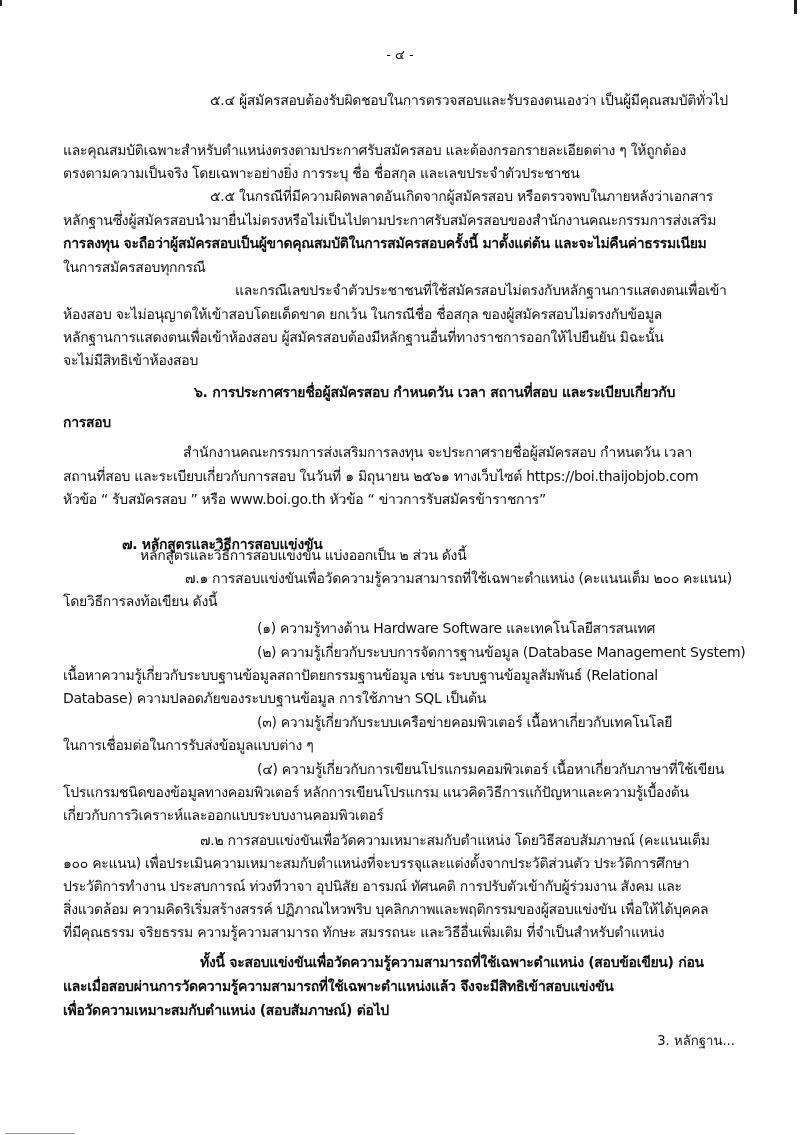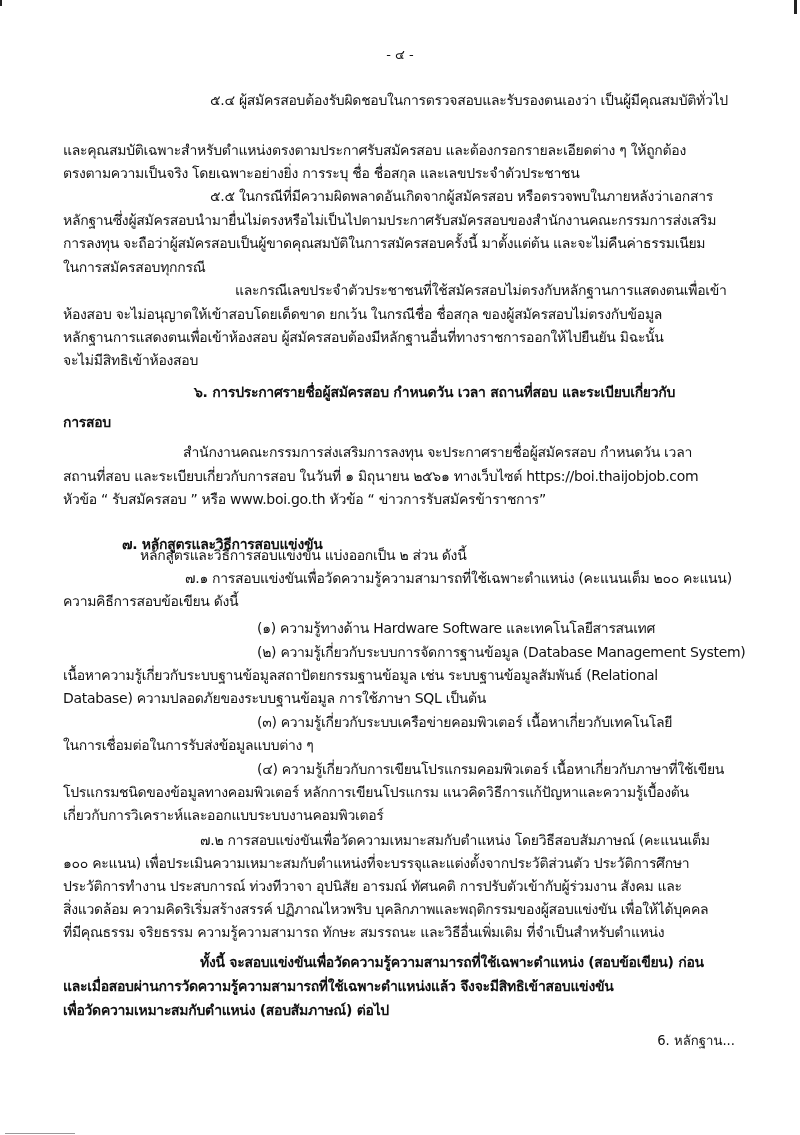--- a/index.html
+++ b/index.html
@@ -21,49 +21,49 @@
   <div class="scan-mark" style="left:0; top:0; width:2px; height:6px;"></div>
 
   <div class="pagenum">- ๔ -</div>
 
   <div id="body-lines">
       <div class="ln" style="left: 210px; top: 90px;">๕.๔ ผู้สมัครสอบต้องรับผิดชอบในการตรวจสอบและรับรองตนเองว่า เป็นผู้มีคุณสมบัติทั่วไป</div>
       <div class="ln" style="left: 63px; top: 140px;">และคุณสมบัติเฉพาะสำหรับตำแหน่งตรงตามประกาศรับสมัครสอบ และต้องกรอกรายละเอียดต่าง ๆ ให้ถูกต้อง</div>
       <div class="ln" style="left: 63px; top: 163px;">ตรงตามความเป็นจริง โดยเฉพาะอย่างยิ่ง การระบุ ชื่อ ชื่อสกุล และเลขประจำตัวประชาชน</div>
       <div class="ln" style="left: 210px; top: 186px;">๕.๕ ในกรณีที่มีความผิดพลาดอันเกิดจากผู้สมัครสอบ หรือตรวจพบในภายหลังว่าเอกสาร</div>
       <div class="ln" style="left: 63px; top: 210px;">หลักฐานซึ่งผู้สมัครสอบนำมายื่นไม่ตรงหรือไม่เป็นไปตามประกาศรับสมัครสอบของสำนักงานคณะกรรมการส่งเสริม</div>
-      <div class="ln" style="left: 63px; top: 233px;">การลงทุน จะถือว่าผู้สมัครสอบเป็นผู้ขาดคุณสมบัติในการสมัครสอบครั้งนี้ มาตั้งแต่ต้น และจะไม่คืนค่าธรรมเนียม</div>
+      <div class="ln" style="left: 63px; top: 233px; font-weight: bold;">การลงทุน จะถือว่าผู้สมัครสอบเป็นผู้ขาดคุณสมบัติในการสมัครสอบครั้งนี้ มาตั้งแต่ต้น และจะไม่คืนค่าธรรมเนียม</div>
       <div class="ln" style="left: 63px; top: 257px;">ในการสมัครสอบทุกกรณี</div>
       <div class="ln" style="left: 235px; top: 280px;">และกรณีเลขประจำตัวประชาชนที่ใช้สมัครสอบไม่ตรงกับหลักฐานการแสดงตนเพื่อเข้า</div>
       <div class="ln" style="left: 63px; top: 304px;">ห้องสอบ จะไม่อนุญาตให้เข้าสอบโดยเด็ดขาด ยกเว้น ในกรณีชื่อ ชื่อสกุล ของผู้สมัครสอบไม่ตรงกับข้อมูล</div>
       <div class="ln" style="left: 63px; top: 327px;">หลักฐานการแสดงตนเพื่อเข้าห้องสอบ ผู้สมัครสอบต้องมีหลักฐานอื่นที่ทางราชการออกให้ไปยืนยัน มิฉะนั้น</div>
       <div class="ln" style="left: 63px; top: 350px;">จะไม่มีสิทธิเข้าห้องสอบ</div>
       <div class="ln bold" style="left: 194px; top: 382px;">๖. การประกาศรายชื่อผู้สมัครสอบ กำหนดวัน เวลา สถานที่สอบ และระเบียบเกี่ยวกับ</div>
       <div class="ln bold" style="left: 63px; top: 412px; text-align: right;">การสอบ</div>
       <div class="ln" style="left: 183px; top: 442px;">สำนักงานคณะกรรมการส่งเสริมการลงทุน จะประกาศรายชื่อผู้สมัครสอบ กำหนดวัน เวลา</div>
       <div class="ln" style="left: 63px; top: 466px;">สถานที่สอบ และระเบียบเกี่ยวกับการสอบ ในวันที่ ๑ มิถุนายน ๒๕๖๑ ทางเว็บไซต์ https://boi.thaijobjob.com</div>
       <div class="ln" style="left: 63px; top: 489px;">หัวข้อ “ รับสมัครสอบ ” หรือ www.boi.go.th หัวข้อ “ ข่าวการรับสมัครข้าราชการ”</div>
       <div class="ln bold" style="left: 122px; top: 522px; margin-top: 12px;">๗. หลักสูตรและวิธีการสอบแข่งขัน</div>
       <div class="ln" style="left: 140px; top: 545px;">หลักสูตรและวิธีการสอบแข่งขัน แบ่งออกเป็น ๒ ส่วน ดังนี้</div>
       <div class="ln" style="left: 140px; top: 568px; margin-left: 45px;">๗.๑ การสอบแข่งขันเพื่อวัดความรู้ความสามารถที่ใช้เฉพาะตำแหน่ง (คะแนนเต็ม ๒๐๐ คะแนน)</div>
-      <div class="ln" style="left: 63px; top: 591px;">ความคิธีการสอบข้อเขียน ดังนี้</div>
+      <div class="ln" style="left: 63px; top: 591px;">โดยวิธีการลงท้อเขียน ดังนี้</div>
       <div class="ln" style="left: 257px; top: 618px;">(๑) ความรู้ทางด้าน Hardware Software และเทคโนโลยีสารสนเทศ</div>
       <div class="ln" style="left: 257px; top: 642px;">(๒) ความรู้เกี่ยวกับระบบการจัดการฐานข้อมูล (Database Management System)</div>
       <div class="ln" style="left: 63px; top: 665px; text-align: right;">เนื้อหาความรู้เกี่ยวกับระบบฐานข้อมูลสถาปัตยกรรมฐานข้อมูล เช่น ระบบฐานข้อมูลสัมพันธ์ (Relational</div>
       <div class="ln" style="left: 63px; top: 688px;">Database) ความปลอดภัยของระบบฐานข้อมูล การใช้ภาษา SQL เป็นต้น</div>
       <div class="ln" style="left: 257px; top: 712px;">(๓) ความรู้เกี่ยวกับระบบเครือข่ายคอมพิวเตอร์ เนื้อหาเกี่ยวกับเทคโนโลยี</div>
       <div class="ln" style="left: 63px; top: 735px;">ในการเชื่อมต่อในการรับส่งข้อมูลแบบต่าง ๆ</div>
       <div class="ln" style="left: 257px; top: 759px;">(๔) ความรู้เกี่ยวกับการเขียนโปรแกรมคอมพิวเตอร์ เนื้อหาเกี่ยวกับภาษาที่ใช้เขียน</div>
       <div class="ln" style="left: 63px; top: 782px;">โปรแกรมชนิดของข้อมูลทางคอมพิวเตอร์ หลักการเขียนโปรแกรม แนวคิดวิธีการแก้ปัญหาและความรู้เบื้องต้น</div>
       <div class="ln" style="left: 63px; top: 805px;">เกี่ยวกับการวิเคราะห์และออกแบบระบบงานคอมพิวเตอร์</div>
       <div class="ln" style="left: 200px; top: 830px;">๗.๒ การสอบแข่งขันเพื่อวัดความเหมาะสมกับตำแหน่ง โดยวิธีสอบสัมภาษณ์ (คะแนนเต็ม</div>
       <div class="ln" style="left: 63px; top: 853px;">๑๐๐ คะแนน) เพื่อประเมินความเหมาะสมกับตำแหน่งที่จะบรรจุและแต่งตั้งจากประวัติส่วนตัว ประวัติการศึกษา</div>
       <div class="ln" style="left: 63px; top: 876px;">ประวัติการทำงาน ประสบการณ์ ท่วงทีวาจา อุปนิสัย อารมณ์ ทัศนคติ การปรับตัวเข้ากับผู้ร่วมงาน สังคม และ</div>
       <div class="ln" style="left: 63px; top: 899px;">สิ่งแวดล้อม ความคิดริเริ่มสร้างสรรค์ ปฏิภาณไหวพริบ บุคลิกภาพและพฤติกรรมของผู้สอบแข่งขัน เพื่อให้ได้บุคคล</div>
       <div class="ln" style="left: 63px; top: 922px;">ที่มีคุณธรรม จริยธรรม ความรู้ความสามารถ ทักษะ สมรรถนะ และวิธีอื่นเพิ่มเติม ที่จำเป็นสำหรับตำแหน่ง</div>
       <div class="ln bold" style="left: 200px; top: 952px;">ทั้งนี้ จะสอบแข่งขันเพื่อวัดความรู้ความสามารถที่ใช้เฉพาะตำแหน่ง (สอบข้อเขียน) ก่อน</div>
       <div class="ln bold" style="left: 63px; top: 976px;">และเมื่อสอบผ่านการวัดความรู้ความสามารถที่ใช้เฉพาะตำแหน่งแล้ว จึงจะมีสิทธิเข้าสอบแข่งขัน</div>
       <div class="ln bold" style="left: 63px; top: 1000px;">เพื่อวัดความเหมาะสมกับตำแหน่ง (สอบสัมภาษณ์) ต่อไป</div>
     </div>
 
-  <div class="footer-next">6. หลักฐาน...</div>
+  <div class="footer-next">3. หลักฐาน...</div>
   <div class="scan-line"></div>
 </div>
 
 </body></html>

